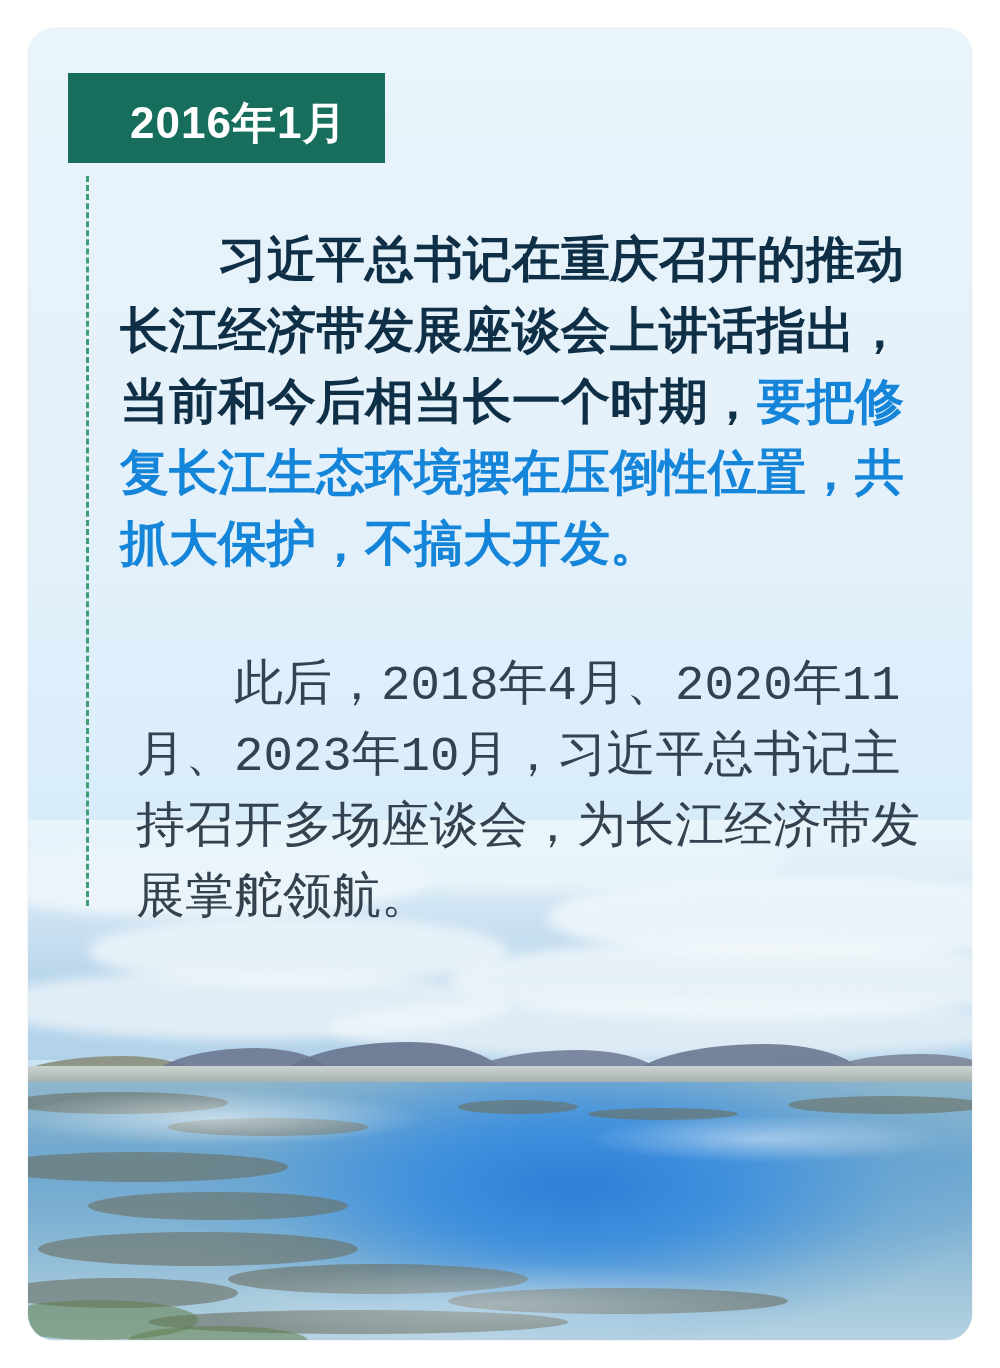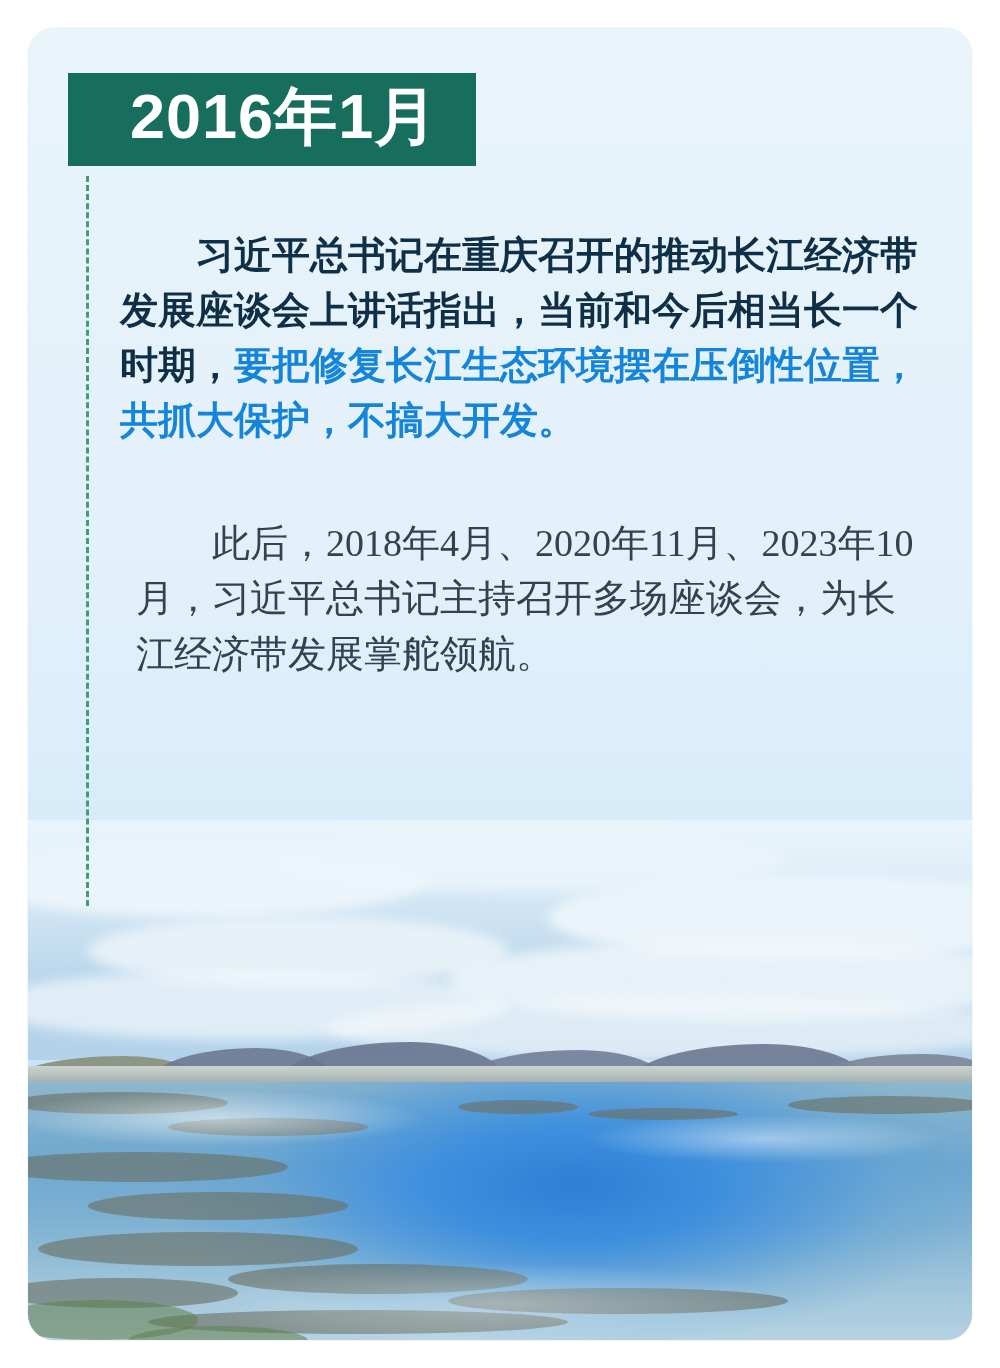--- a/index.html
+++ b/index.html
@@ -129,24 +129,24 @@
     pointer-events: none;
   }
 
   
   .date-badge {
     position: absolute;
     left: 40px;
     top: 45px;
     background: #176e5c;
     color: #ffffff;
-    font-size: 63px;
+    font-size: 44px;
     font-weight: bold;
     letter-spacing: 1px;
-    padding: 12px 38px 18px 62px;
+    padding: 28px 38px 18px 62px;
     line-height: 1;
   }
 
   
   .timeline {
     position: absolute;
     left: 58px;
     top: 148px;
     width: 0;
     height: 730px;
@@ -154,22 +154,22 @@
   }
 
   
   .content {
     position: absolute;
     left: 92px;
     top: 200px;
     width: 820px;
   }
   .para {
-    font-family: Liberation Serif, serif;
-    font-size: 38px;
+    font-family: Liberation Mono, monospace;
+    font-size: 49px;
     line-height: 1.45;
     text-indent: 2em;
   }
   .para-1 {
     color: #0f2f47;
     font-weight: bold;
     margin: 0 0 68px 0;
   }
   .hl {
     color: #1485d8;

